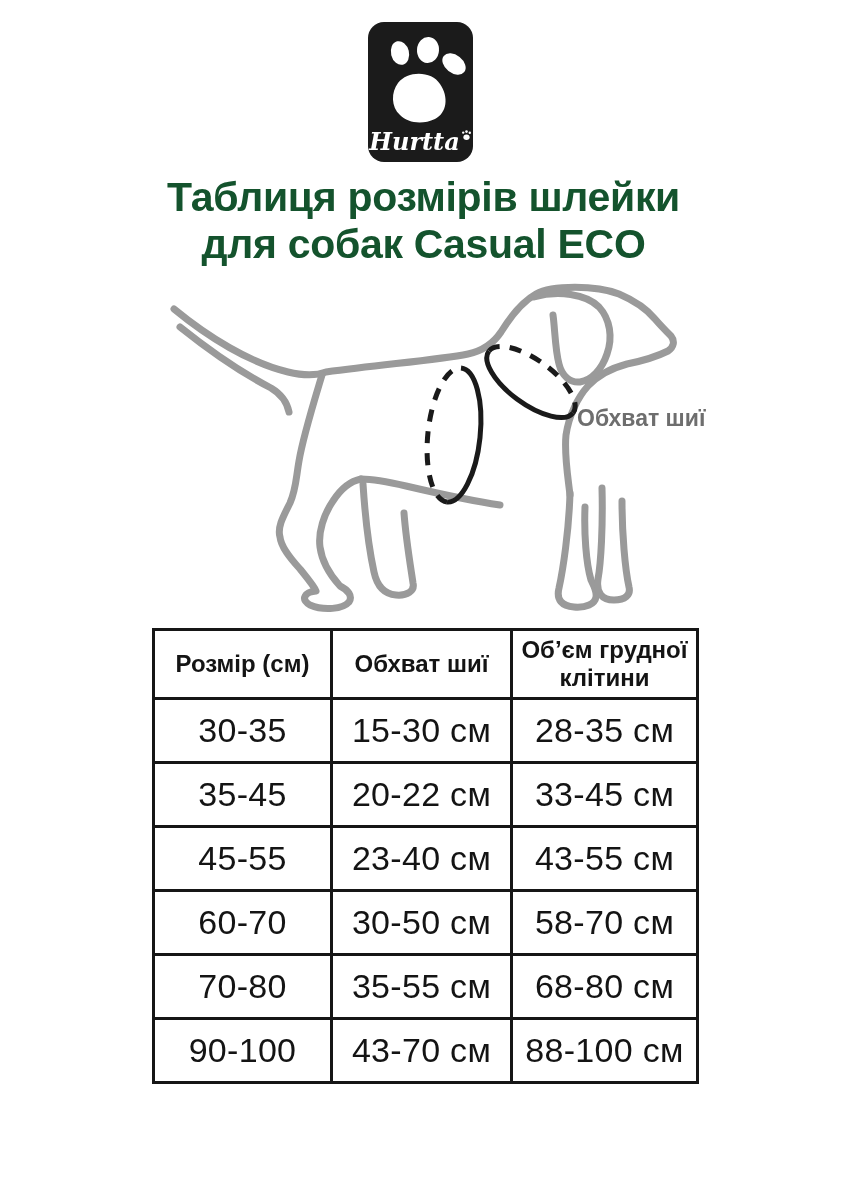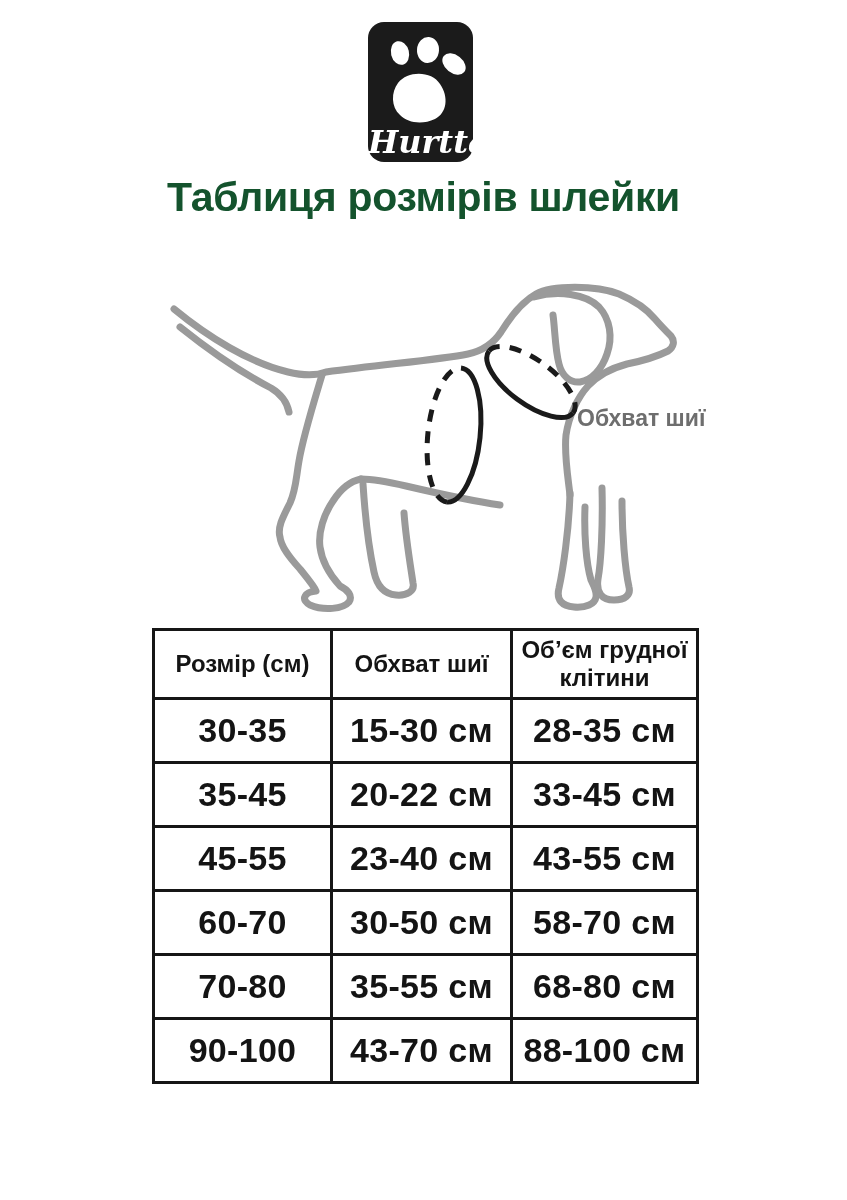--- a/index.html
+++ b/index.html
@@ -9,21 +9,21 @@
   }
   
   .logo {
     position:absolute; left:368px; top:22px; width:105px; height:140px;
     background:#1b1b1b; border-radius:16px;
   }
   .logo .paw { position:absolute; left:0; top:6px; }
   .brand {
     position:absolute; bottom:7px; left:0; width:100%; text-align:center;
     color:#ffffff; font-family:"DejaVu Serif", serif; font-style:italic;
-    font-weight:700; font-size:32px; line-height:26px; white-space:nowrap;
+    font-weight:700; font-size:24px; line-height:26px; white-space:nowrap;
   }
   .brand .mini-paw { vertical-align:9px; margin-left:1px; }
   
   .title {
     position:absolute; top:174px; left:0; width:847px; margin:0;
     text-align:center; font-size:41px; line-height:47px; font-weight:700;
     color:#14532d; letter-spacing:-0.3px;
   }
   
   .diagram { position:absolute; left:150px; top:275px; width:560px; height:350px; }
@@ -37,21 +37,21 @@
   
   .size-table {
     position:absolute; left:152px; top:628px; width:544px;
     border-collapse:collapse; table-layout:fixed; background:#fff;
   }
   .size-table th, .size-table td {
     border:3px solid #161616; text-align:center; vertical-align:middle;
     font-family:"Liberation Sans", sans-serif; color:#141414;
   }
   .size-table th { font-size:24px; font-weight:700; height:62px; line-height:28px; padding:2px 6px; }
-  .size-table td { font-size:34px; font-weight:700; height:61px; padding:0 4px; letter-spacing:0.3px; }
+  .size-table td { font-size:34px; font-weight:400; height:61px; padding:0 4px; letter-spacing:0.3px; }
 </style>
 </head>
 <body>
 
 <div class="canvas">
 
   <div class="logo">
     <svg class="paw" width="105" height="100" viewBox="0 0 105 100" aria-hidden="true">
       <g fill="#ffffff">
         <ellipse cx="32" cy="25" rx="9" ry="12" transform="rotate(-14 32 25)"></ellipse>
@@ -65,20 +65,21 @@
             <circle cx="2.2" cy="2.6" r="1.2"></circle>
             <circle cx="5.5" cy="1.6" r="1.3"></circle>
             <circle cx="8.8" cy="2.8" r="1.2"></circle>
             <ellipse cx="5.5" cy="7.2" rx="3.1" ry="2.7"></ellipse>
           </g>
         </svg></div>
   </div>
 
   <h1 class="title">
     <span>Таблиця розмірів шлейки</span><br>
+    <span>для собак Casual ECO</span>
   </h1>
 
   <div class="diagram">
     <svg width="560" height="350" viewBox="0 0 560 350" aria-hidden="true">
 
       <g stroke="#9a9a9a" stroke-width="7" fill="none" stroke-linecap="round" stroke-linejoin="round">
 
         <path d="M24,34 C58,62 100,88 138,97 C155,101 168,100 176,97
                  C235,89 288,85 318,79 C332,76 343,69 351,57
                  C359,44 370,28 386,19 C402,10 446,10 469,19

